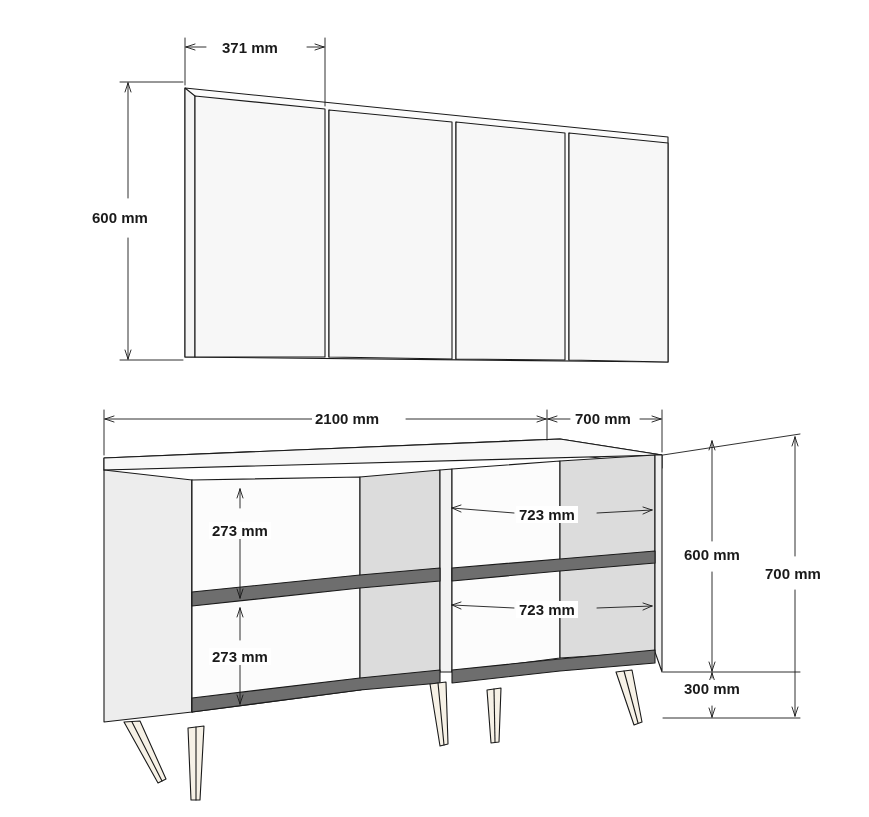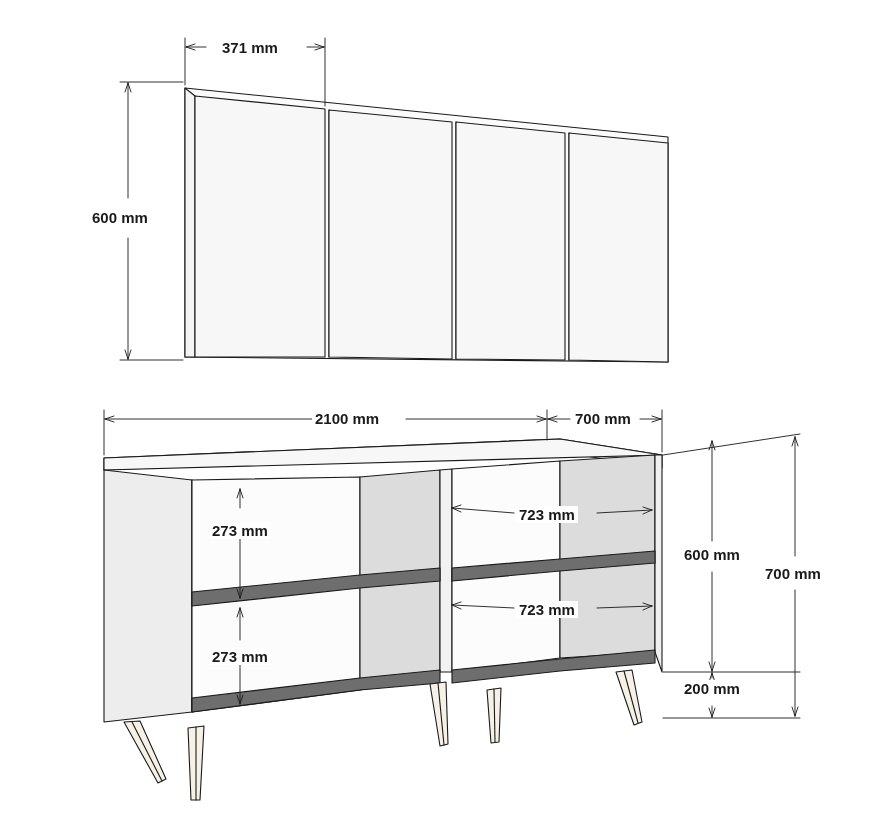--- a/index.html
+++ b/index.html
@@ -168,16 +168,16 @@
   <div class="dimtext" style="left:312px;top:410px;">2100 mm</div>
   <div class="dimtext" style="left:572px;top:410px;">700 mm</div>
 
   <div class="dimtext" style="left:209px;top:522px;">273 mm</div>
   <div class="dimtext" style="left:209px;top:648px;">273 mm</div>
 
   <div class="dimtext" style="left:516px;top:506px;">723 mm</div>
   <div class="dimtext" style="left:516px;top:601px;">723 mm</div>
 
   <div class="dimtext" style="left:681px;top:546px;">600 mm</div>
-  <div class="dimtext" style="left:681px;top:680px;">200 mm</div>
+  <div class="dimtext" style="left:681px;top:680px;">300 mm</div>
   <div class="dimtext" style="left:762px;top:565px;">700 mm</div>
 
 </div>
 
 </body></html>

